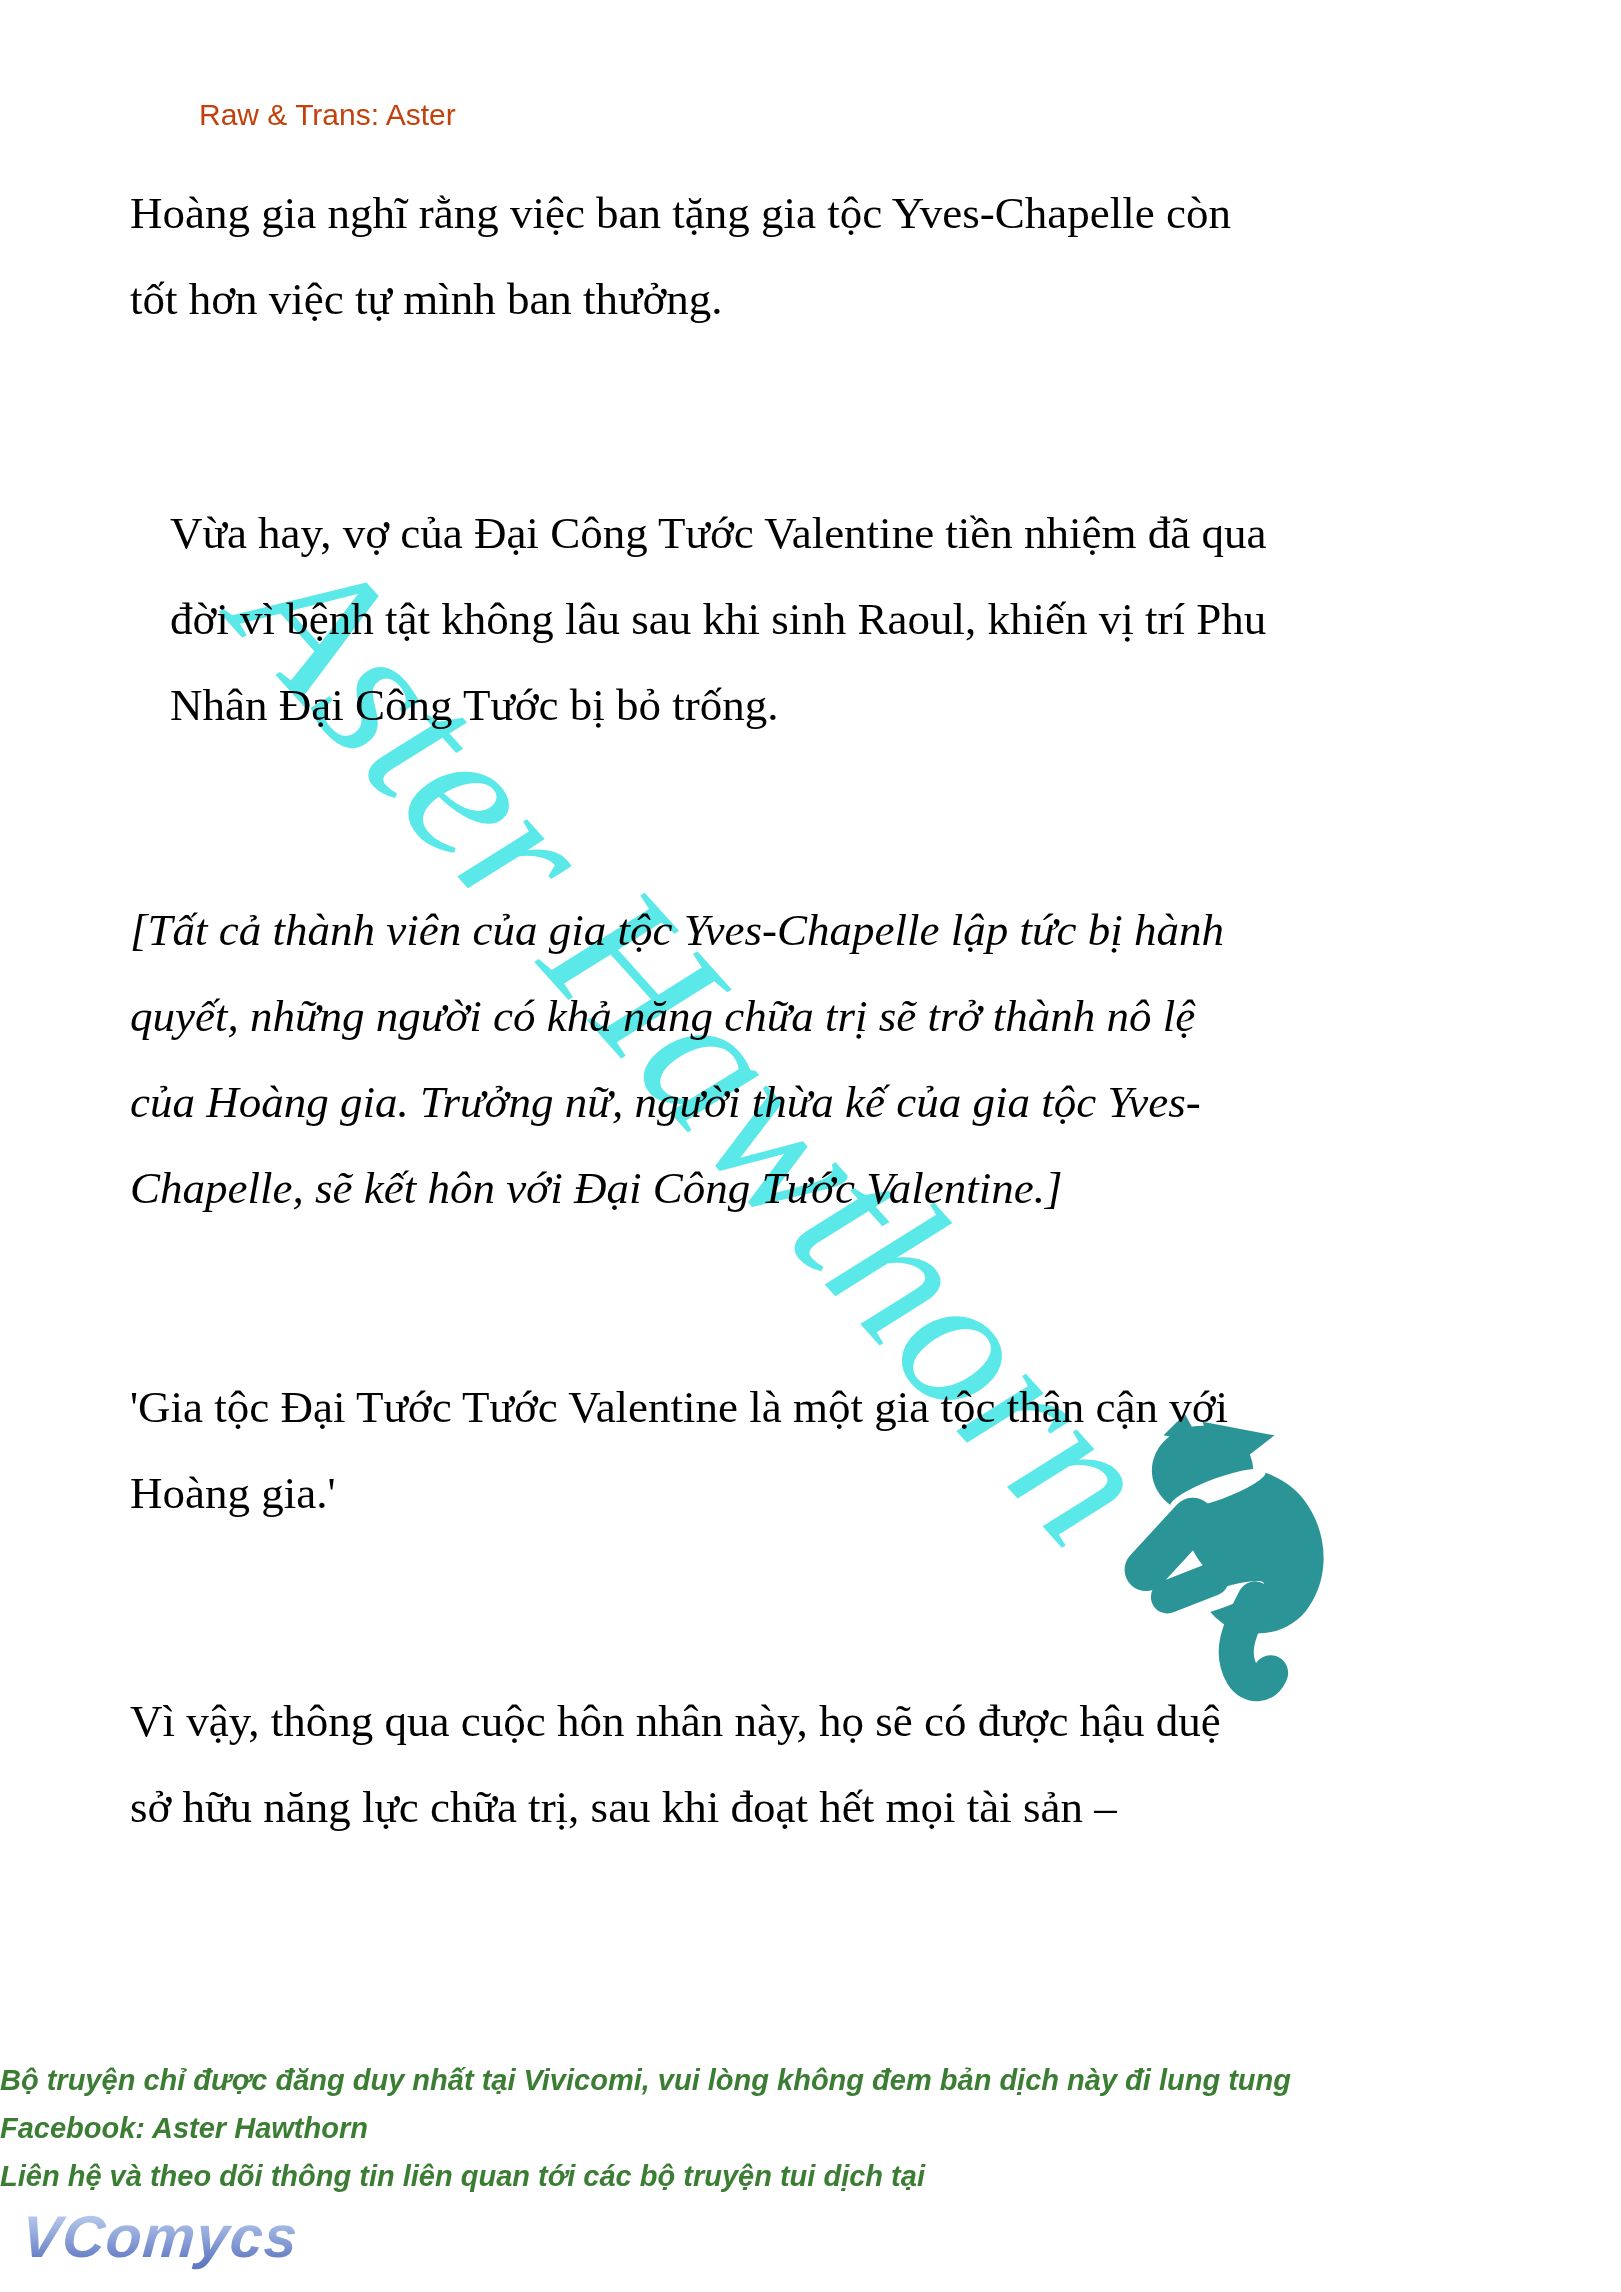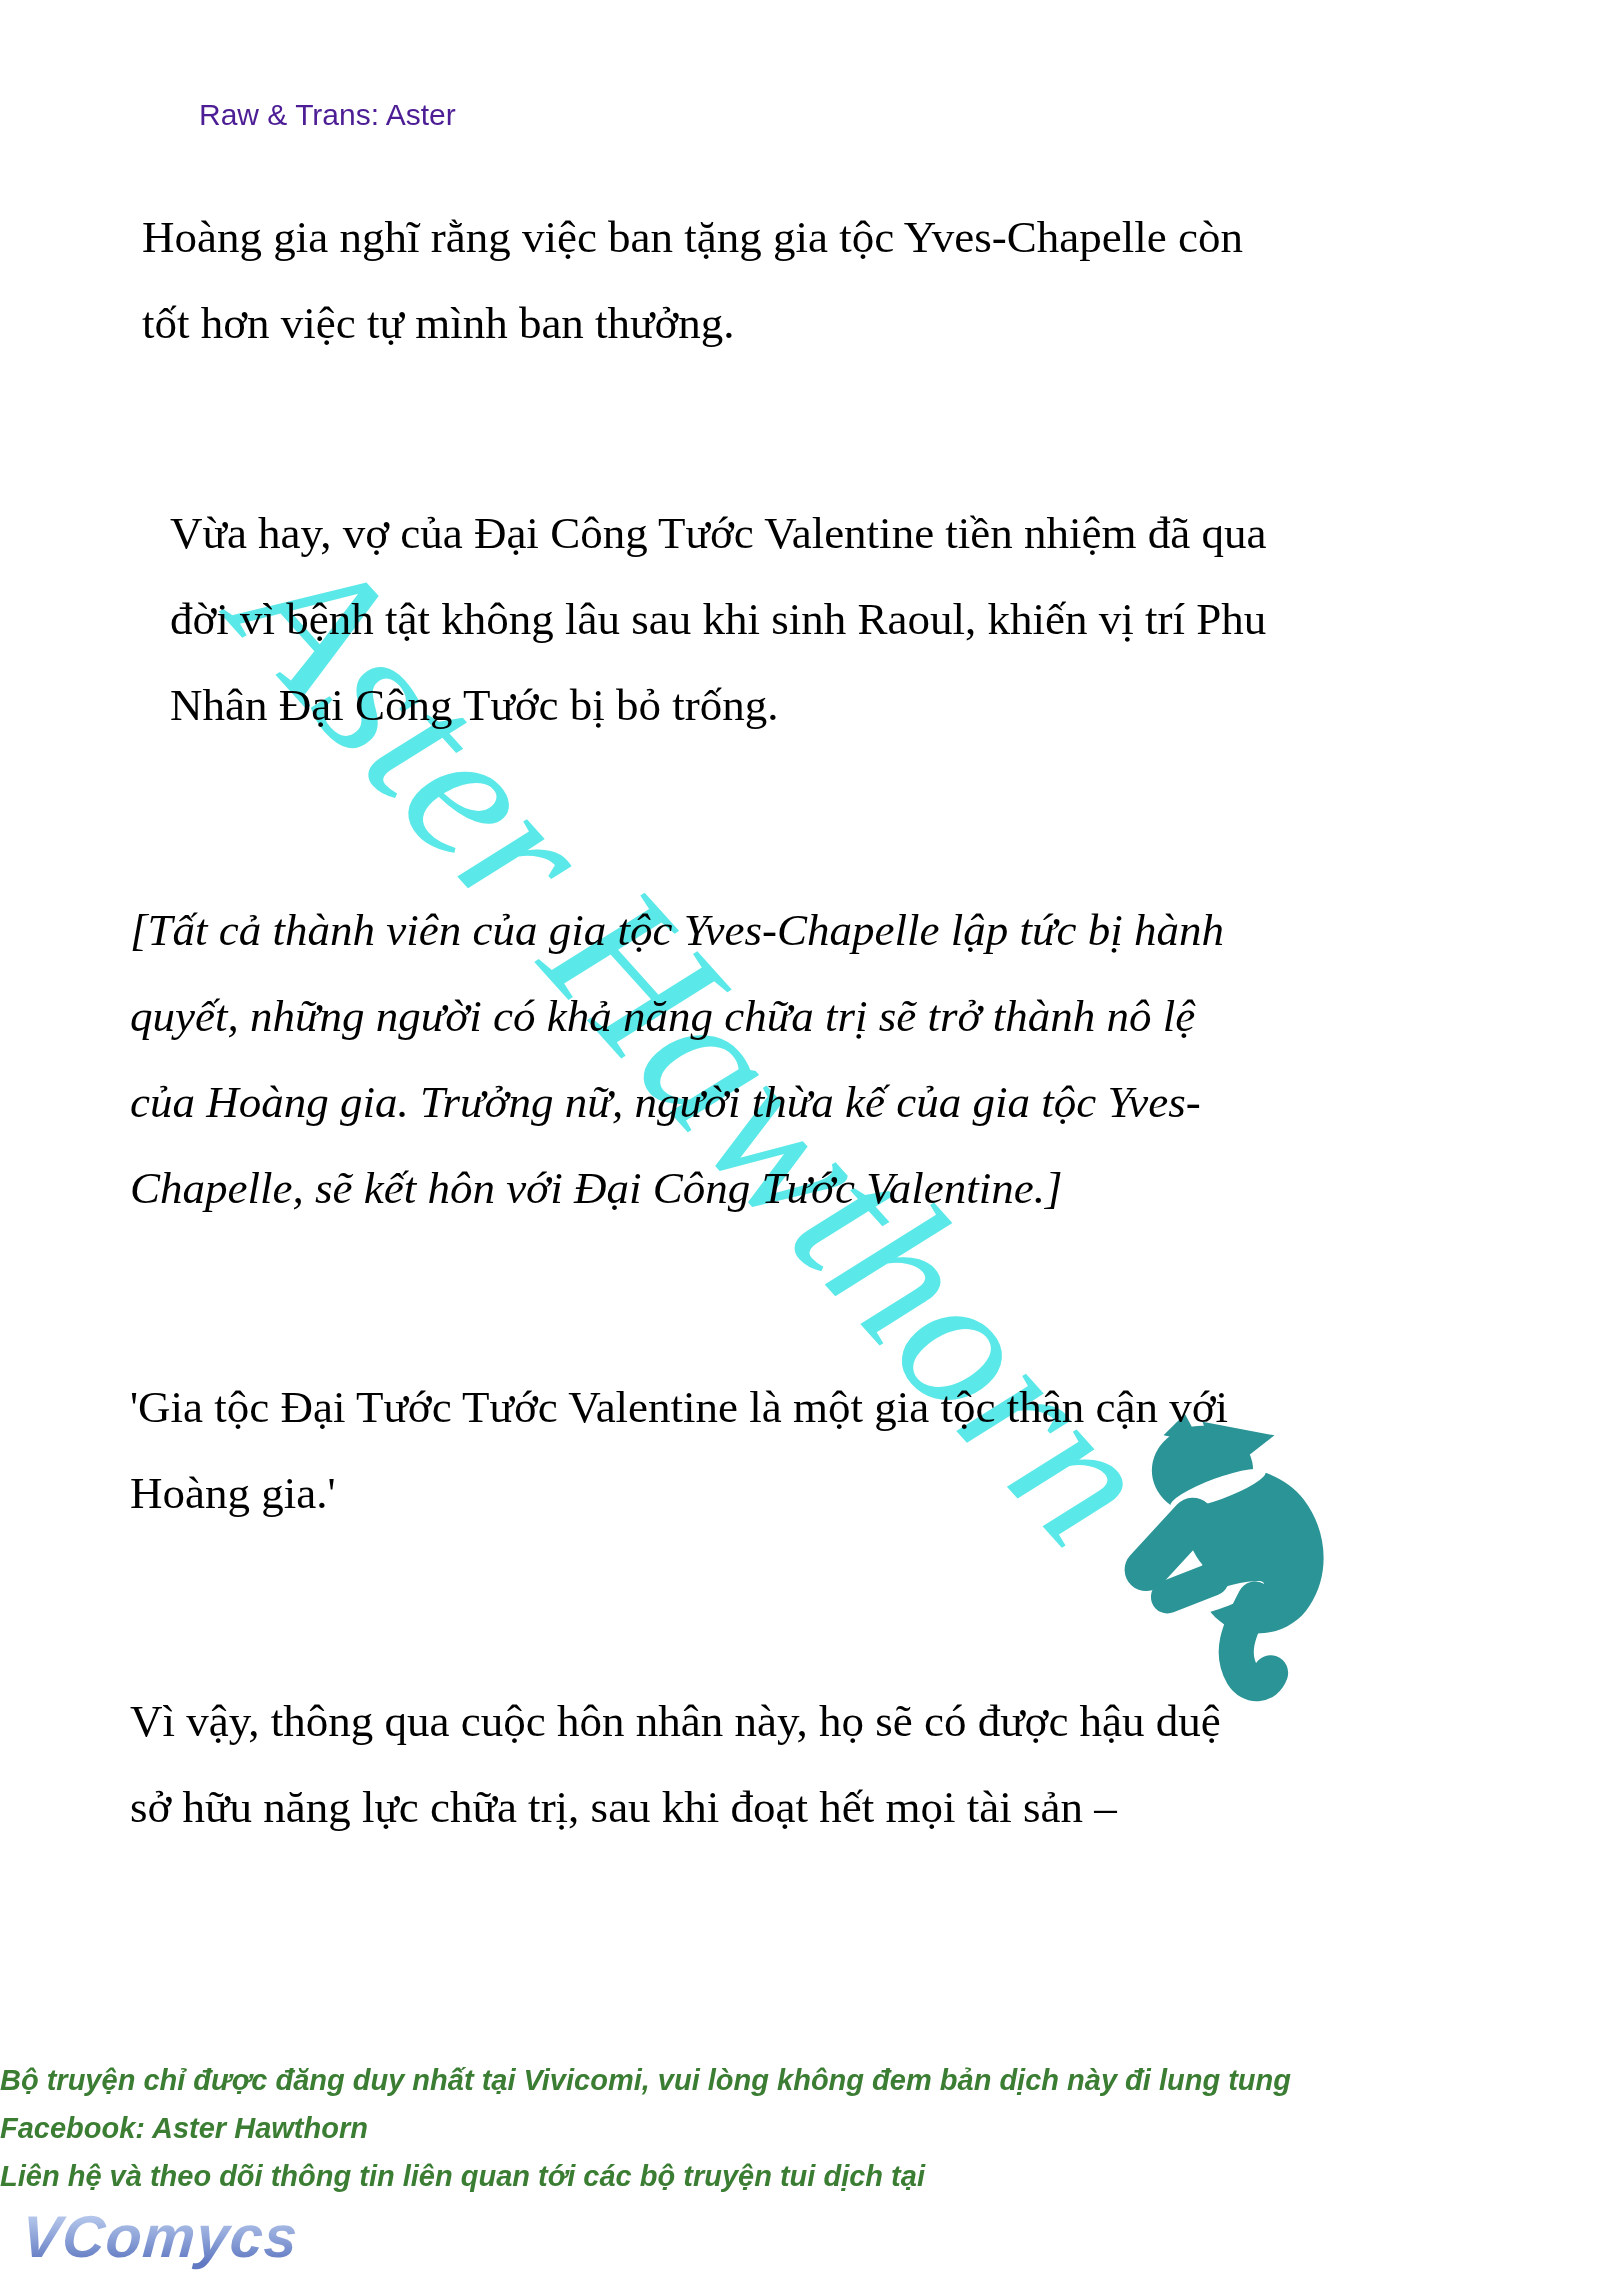--- a/index.html
+++ b/index.html
@@ -15,41 +15,41 @@
   body{
     width:1621px;height:2293px;
     background:#ffffff;
     position:relative;
     overflow:hidden;
     font-family:"Liberation Serif", serif;
   }
   .header-credit{
     position:absolute;left:199px;top:97px;
     font-family:"Liberation Sans", sans-serif;
-    font-size:30px;line-height:35px;color:#4c1d95;
+    font-size:30px;line-height:35px;color:#c2410c;
     z-index:3;
   }
   .watermark{
     position:absolute;left:348px;top:510px;
     font-style:italic;
     font-size:196px;line-height:1;
     color:var(--wm);
     transform:rotate(48deg);
     transform-origin:0 0;
     white-space:nowrap;
     z-index:1;
   }
   .para{
     position:absolute;left:130px;width:1362px;
     font-size:45px;line-height:86px;
     color:var(--ink);
     white-space:pre-line;
     z-index:2;
   }
-  .p0{top:194px;margin-left:12px;}
+  .p0{top:170px;}
   .p1{top:490px;margin-left:40px;}
   .p2{top:887px;font-style:italic;}
   .p3{top:1364px;}
   .p4{top:1678px;}
   .mascot{
     position:absolute;left:1106px;top:1412px;
     width:265px;height:292px;
     z-index:1;
   }
   .footer{

